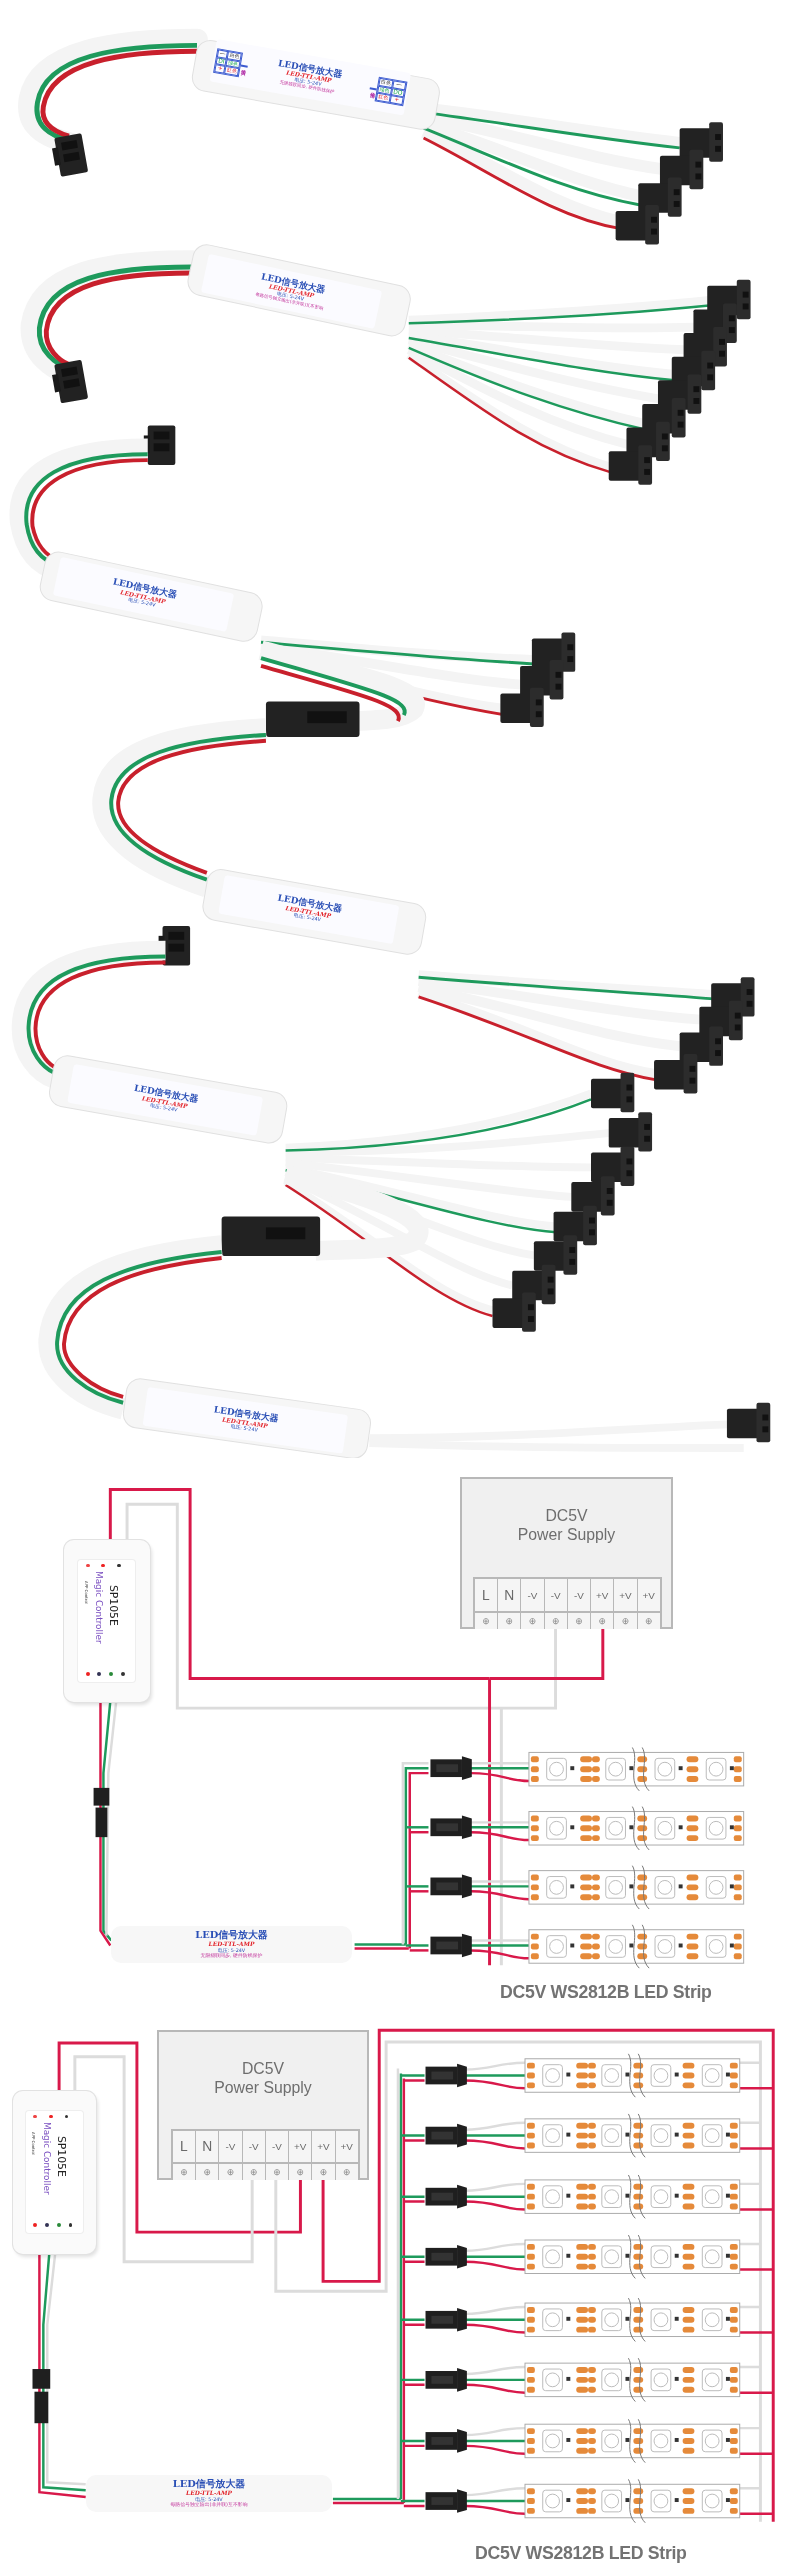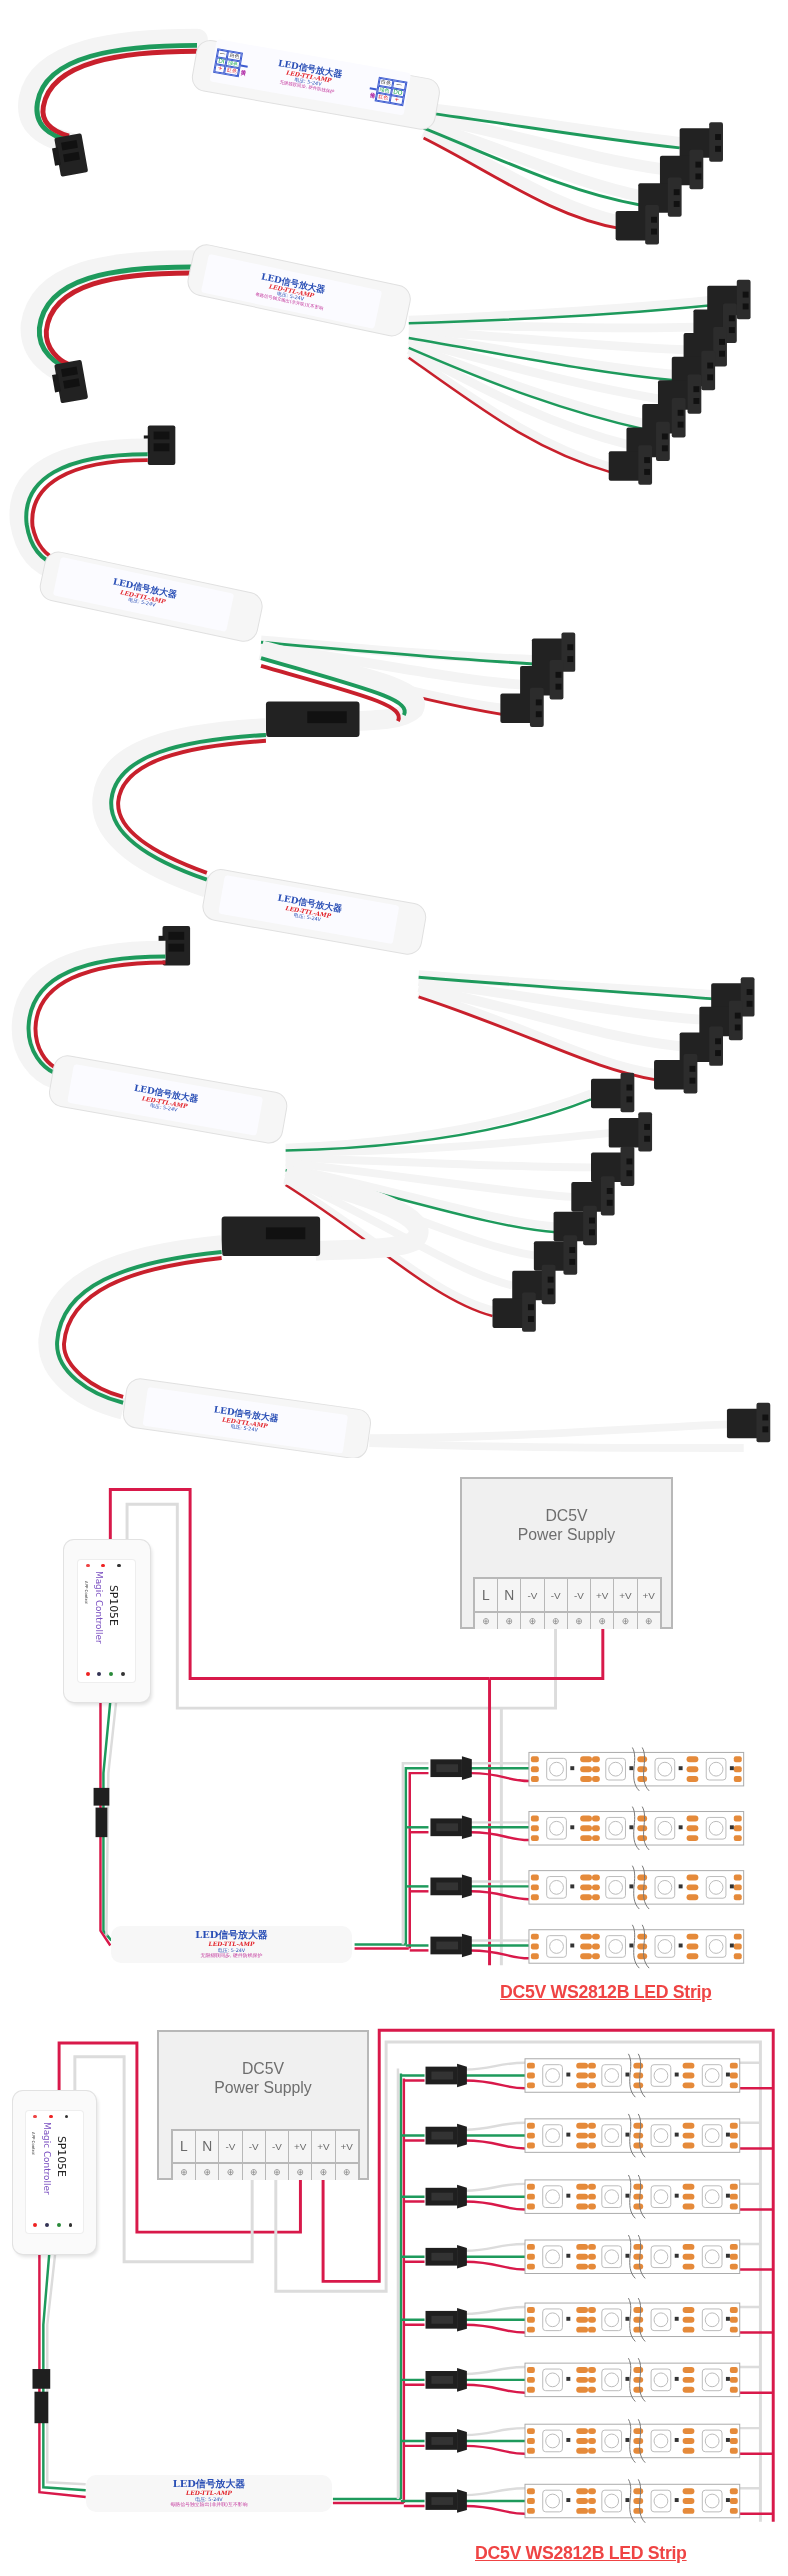--- a/index.html
+++ b/index.html
@@ -16,21 +16,21 @@
   .ps-box { position: absolute; background: #f0f0f0; border: 2px solid #b8b8b8; box-sizing: border-box; }
   .ps-title { position: absolute; left: 0; right: 0; text-align: center; color: #6e6e6e; font-family: "Liberation Sans", sans-serif; }
   .term-row { position: absolute; display: flex; border: 2px solid #b8b8b8; border-bottom: none; box-sizing: border-box; background: #f5f5f5; }
   .term { flex: 1; border-right: 1px solid #b8b8b8; display: flex; flex-direction: column; }
   .term:last-child { border-right: none; }
   .term-lbl { flex: 1; display: flex; align-items: center; justify-content: center; color: #6a6a6a; font-family: "Liberation Sans", sans-serif; border-bottom: 2px solid #b8b8b8; }
   .term-screw { height: 15.8px; display: flex; align-items: center; justify-content: center; color: #8a8a8a; font-size: 8.9px; }
   .ctrl { position: absolute; background: #fafafa; border-radius: 9.9px; box-shadow: 0 0 0 1px #e2e2e2, 2px 3px 3.9px rgba(0,0,0,0.12); }
   .ctrl-inner { position: absolute; background: #ffffff; border-radius: 3px; box-shadow: 0 0 0 1px #eee; }
   .ctrl-text { position: absolute; writing-mode: vertical-rl; white-space: nowrap; font-family: "DejaVu Sans", sans-serif; }
-  .strip-label { position: absolute; font-family: "Liberation Sans", sans-serif; font-weight: bold; color: #ef4444; white-space: nowrap; letter-spacing: -0.3px; text-decoration: underline; }
+  .strip-label { position: absolute; font-family: "Liberation Sans", sans-serif; font-weight: bold; color: #737373; white-space: nowrap; letter-spacing: -0.3px; }
 </style>
 </head>
 <body>
 
 <svg class="layer" width="788" height="1458" viewBox="0 0 800 1480">
   <defs>
     <g id="conn-out">
       <rect x="0" y="0" width="40" height="30" rx="2" fill="#222"></rect>
       <rect x="30" y="-6" width="14" height="40" rx="2" fill="#2c2c2c"></rect>
       <rect x="36" y="6" width="6" height="6" fill="#111"></rect>

